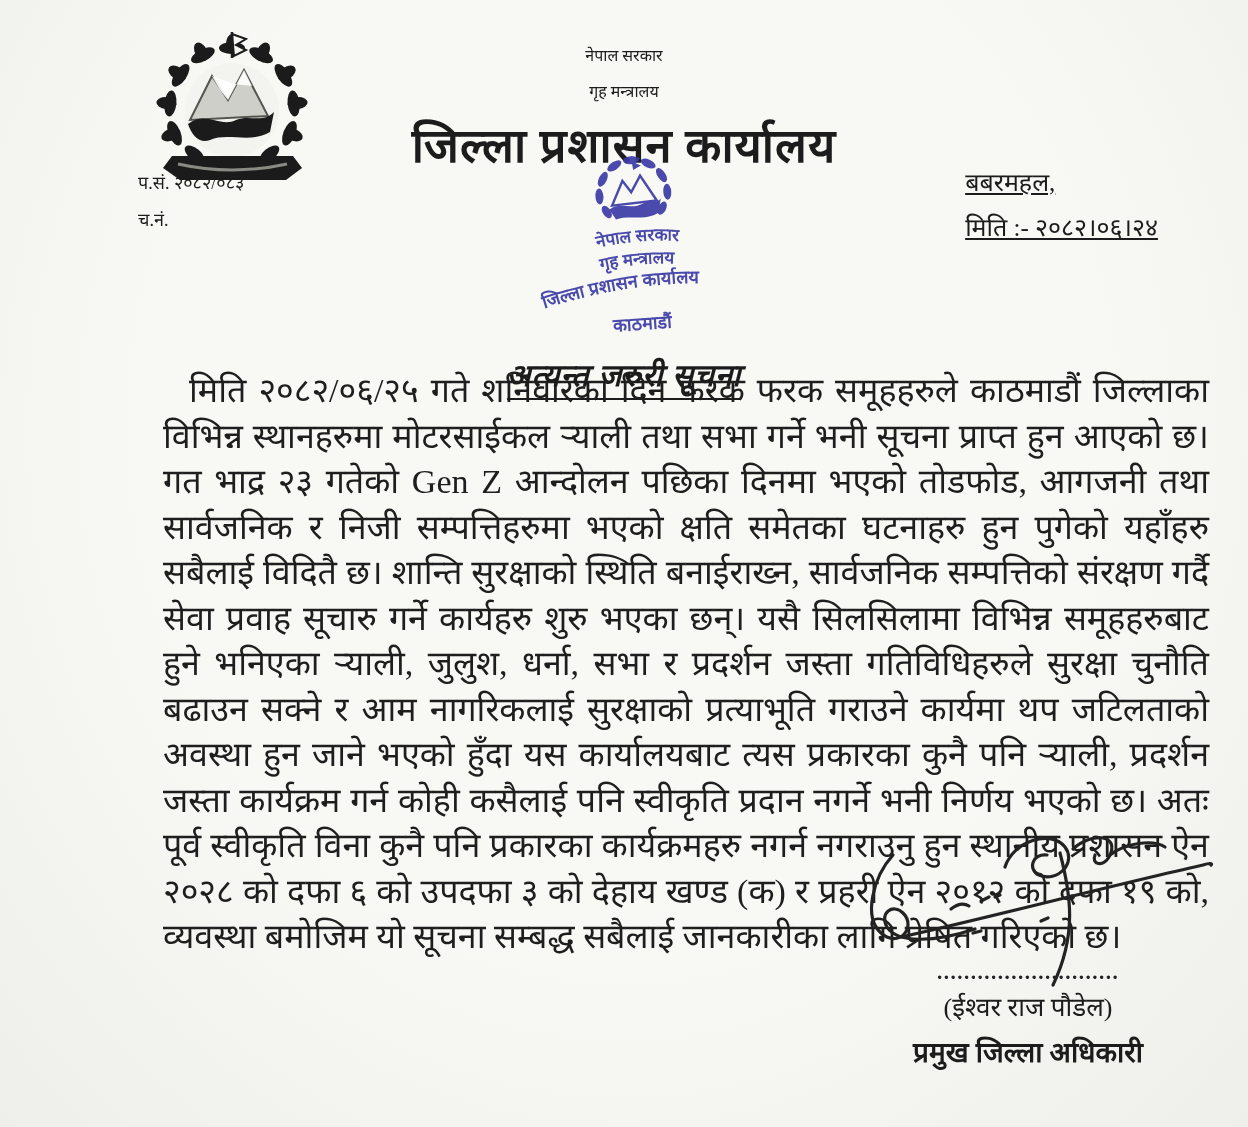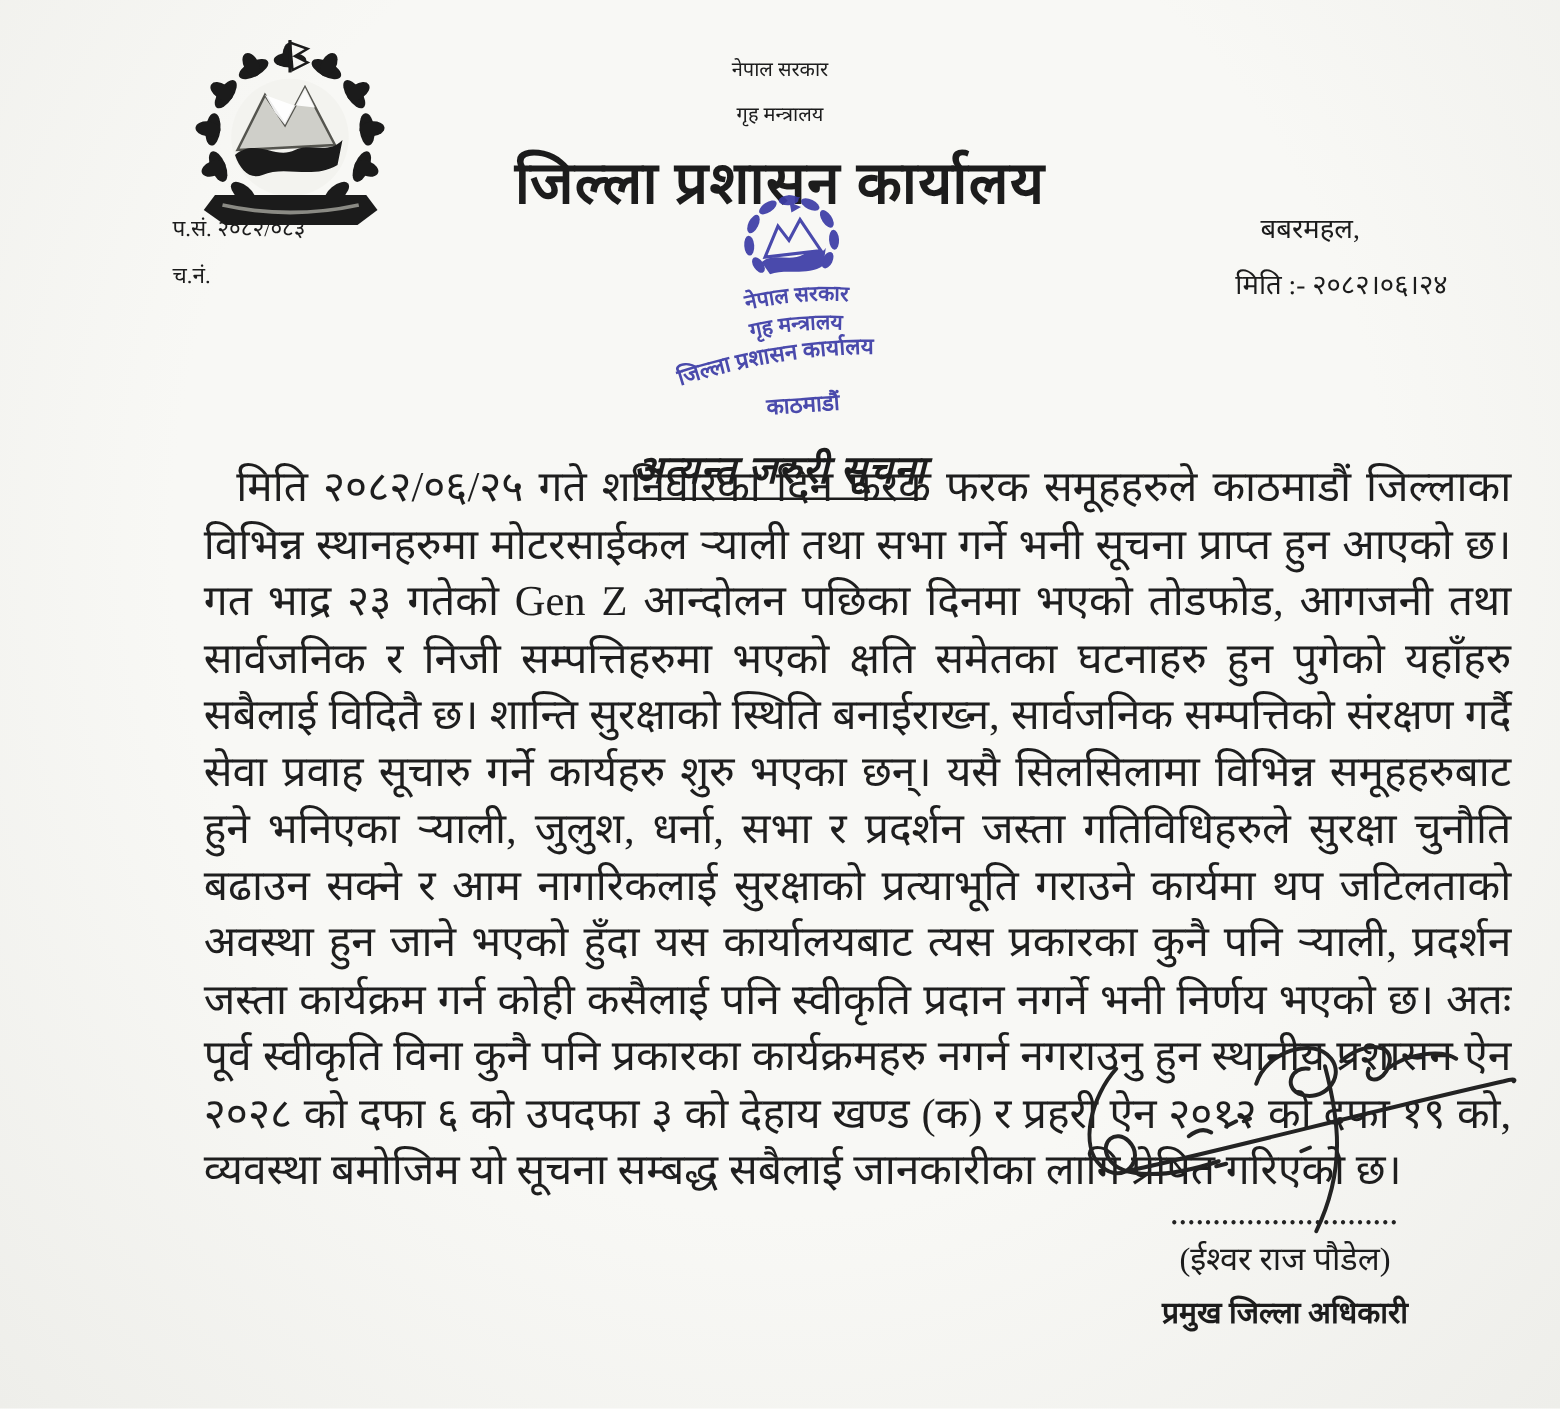--- a/index.html
+++ b/index.html
@@ -8,36 +8,36 @@
     width:1248px;height:1127px;
     background: radial-gradient(ellipse at 50% 38%, #f8f8f5 55%, #eeeeea 100%);
     font-family:"Liberation Serif","DejaVu Serif",serif;
     color:#1c1c1c;
     overflow:hidden;
   }
   .abs{position:absolute;}
   .center-col{left:0;right:0;text-align:center;}
   .office-title{font-size:47px;font-weight:700;letter-spacing:1px;}
   .ref-block{font-size:18px;line-height:37px;}
-  .right-block{right:82px;top:160px;text-align:center;font-size:22px;line-height:45px;}
+  .right-block{right:82px;top:160px;text-align:left;font-size:25px;line-height:45px;text-decoration:underline;}
   .subject-wrap{top:353px;font-style:italic;}
   .subject{
     display:inline-block;font-size:31px;font-weight:700;
     padding-bottom:3px;border-bottom:2.5px solid #1c1c1c;letter-spacing:1px;
   }
   .body-text{
     left:163px;top:368px;width:1046px;
     font-size:34px;line-height:45.5px;text-align:justify;text-indent:26px;
     color:#1e1e1e;
   }
   .stamp{left:522px;top:152px;transform:rotate(-4deg);opacity:.92;}
   .sig-block{left:878px;top:962px;width:300px;text-align:center;}
   .sig-dots{font-size:21px;font-weight:700;letter-spacing:1.5px;line-height:20px;color:#222;}
   .sig-name{font-size:26px;margin-top:6px;text-align:center;}
-  .sig-title{font-size:24px;font-weight:700;margin-top:8px;}
+  .sig-title{font-size:28px;font-weight:700;margin-top:8px;}
 </style>
 </head>
 <body>
 
 <div class="page">
 
   <div class="abs" style="left:150px;top:28px;width:165px;height:175px;">
     <svg width="165" height="175" viewBox="0 0 165 175">
       <g fill="#1b1b1b">
 

